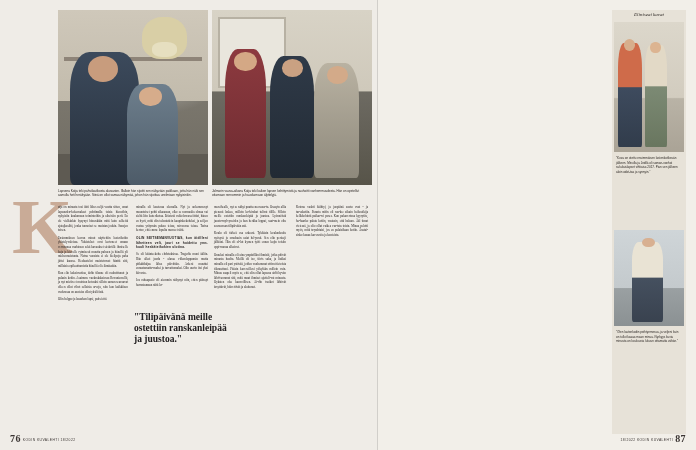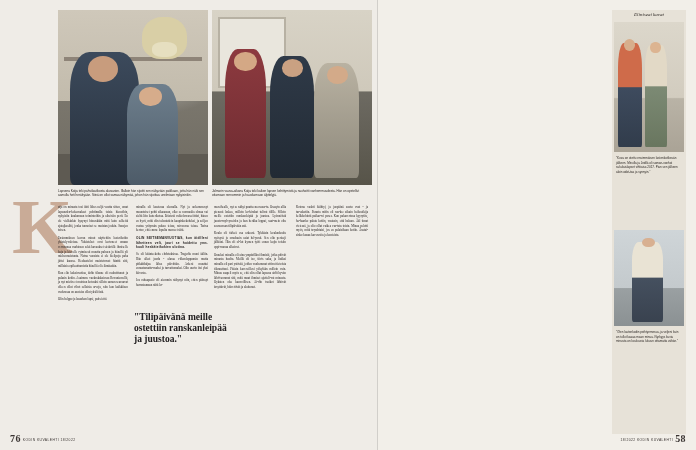--- a/index.html
+++ b/index.html
@@ -329,21 +329,21 @@
     <div class="folio folio-left">
       <span class="num">76</span><span>KODIN KUVALEHTI  18/2022</span>
     </div>
   </div>
 
   <div class="gutter"></div>
 
   <div class="page-right">
 
     <div class="folio folio-right">
-      <span>18/2022  KODIN KUVALEHTI</span><span class="num">58</span>
+      <span>18/2022  KODIN KUVALEHTI</span><span class="num">87</span>
     </div>
   </div>
 
   <div class="fashion-panel"></div>
   <div class="fashion-title">Eliniseai kavat</div>
 
   <div class="fphoto fphoto-1">
     <div class="fp1-bg"></div>
     <div class="fp1-figA"></div>
     <div class="fp1-figA-head"></div>

